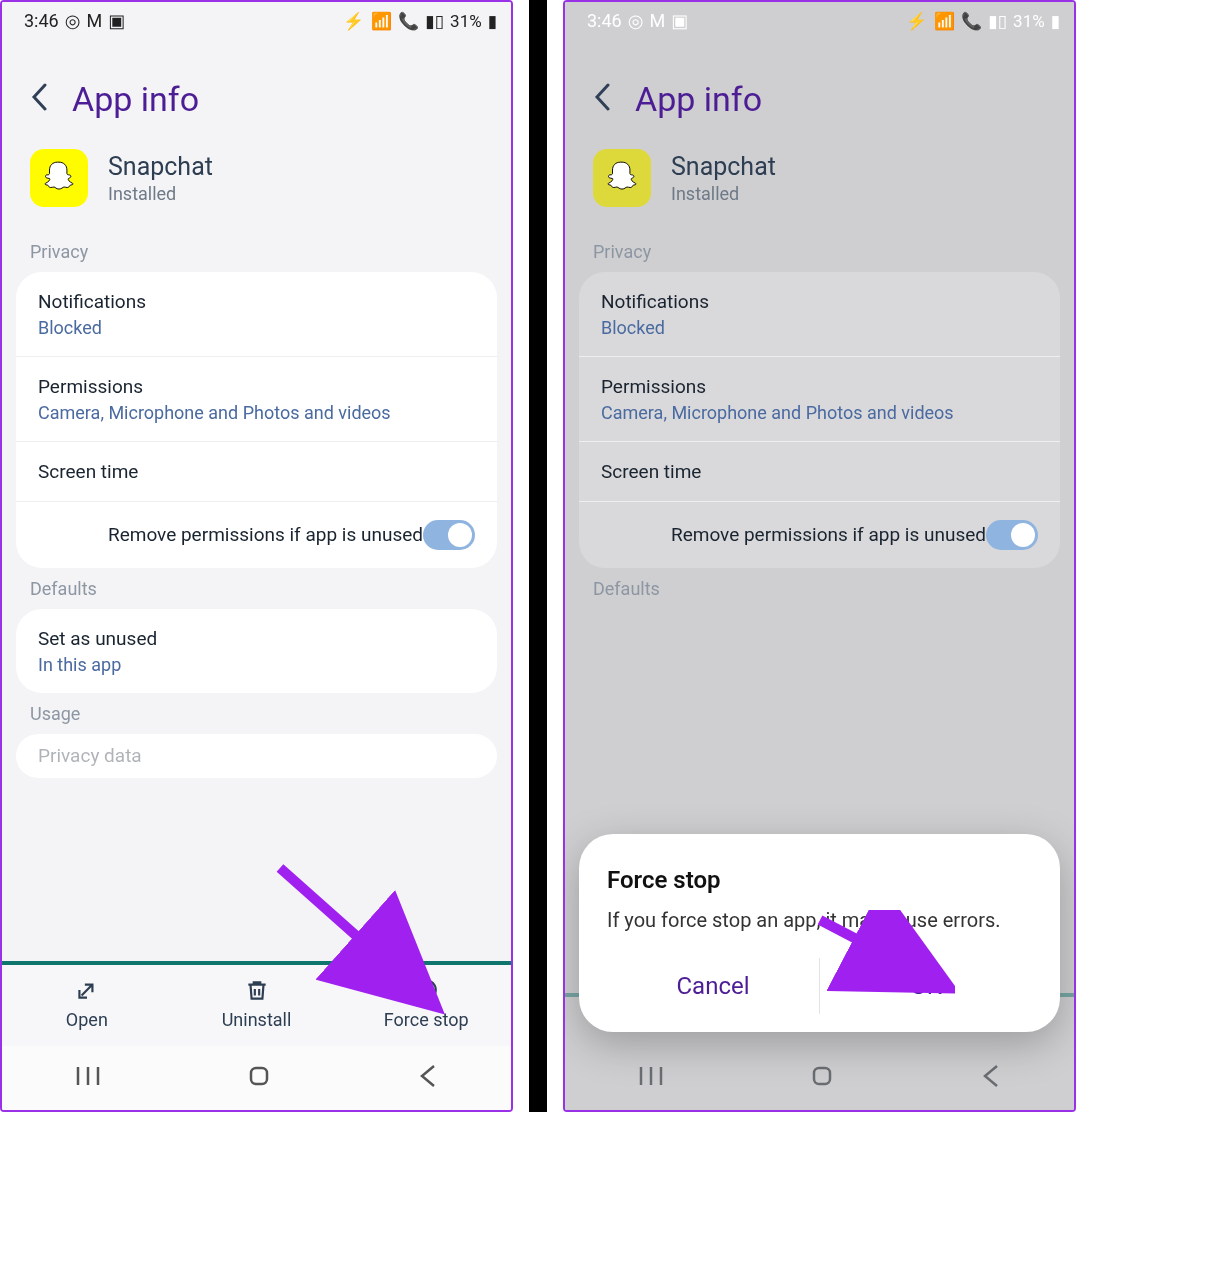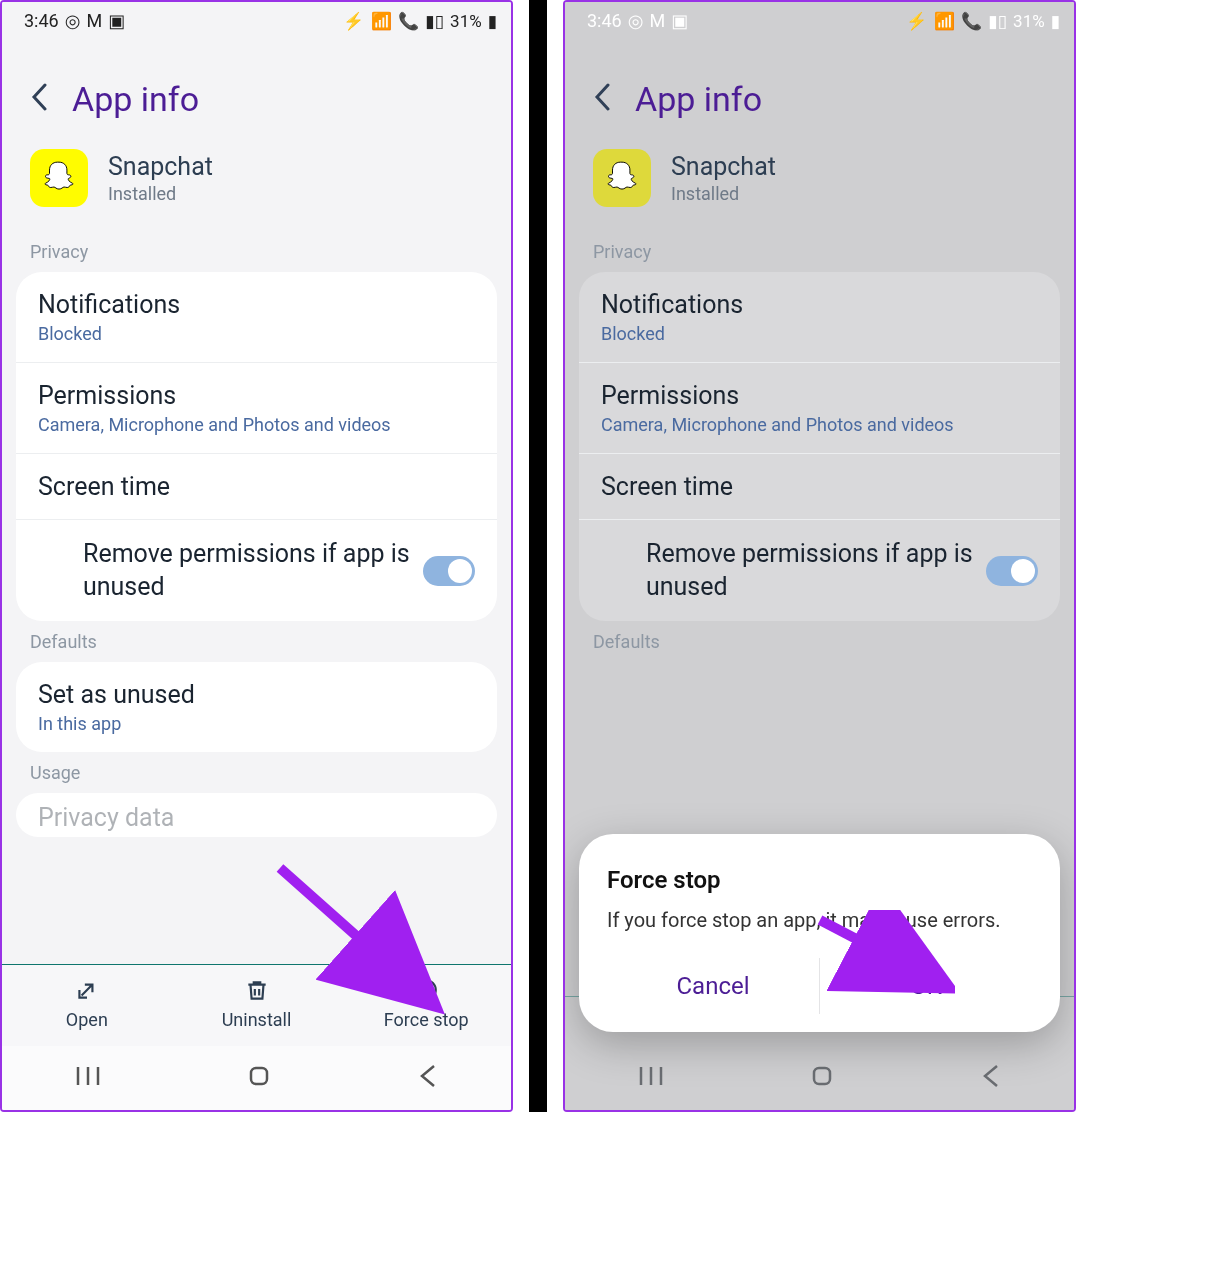--- a/index.html
+++ b/index.html
@@ -59,36 +59,36 @@
   }
   .card {
     background:#fff; border-radius:26px; margin: 0 14px;
     overflow:hidden;
   }
   .row {
     padding: 18px 22px 18px 22px;
     border-bottom: 1px solid #eceef0;
   }
   .row:last-child { border-bottom:none; }
-  .row .title { font-size:25px; color:#1a2430; }
+  .row .title { font-size:19px; color:#1a2430; }
   .row .sub   { font-size:18px; color:#4a6aa0; margin-top:4px; }
   .row.toggle { display:flex; align-items:center; justify-content:flex-end; }
   .row.toggle .title { line-height:1.3; max-width:340px; }
   .switch {
     width:52px; height:30px; border-radius:15px; background:#8fb4df;
     position:relative; flex-shrink:0;
   }
   .switch::after {
     content:""; position:absolute; right:3px; top:3px;
     width:24px; height:24px; border-radius:50%; background:#fff;
   }
   .usage-card { margin-top:0; }
   .bottom-actions {
     position:absolute; bottom:64px; left:0; right:0;
-    background:#f7f7f9; display:flex; border-top:1px solid #0f766e;
+    background:#f7f7f9; display:flex; border-top:4px solid #0f766e;
     padding: 8px 0 12px 0;
   }
   .action {
     flex:1; display:flex; flex-direction:column; align-items:center;
     gap:6px; color:#2d3e52; font-size:18px; padding:4px 0;
   }
   .action svg { color:#2d3e52; }
   .navbar {
     position:absolute; bottom:0; left:0; right:0; height:64px;
     background:#fbfbfc; display:flex; justify-content:space-around;

